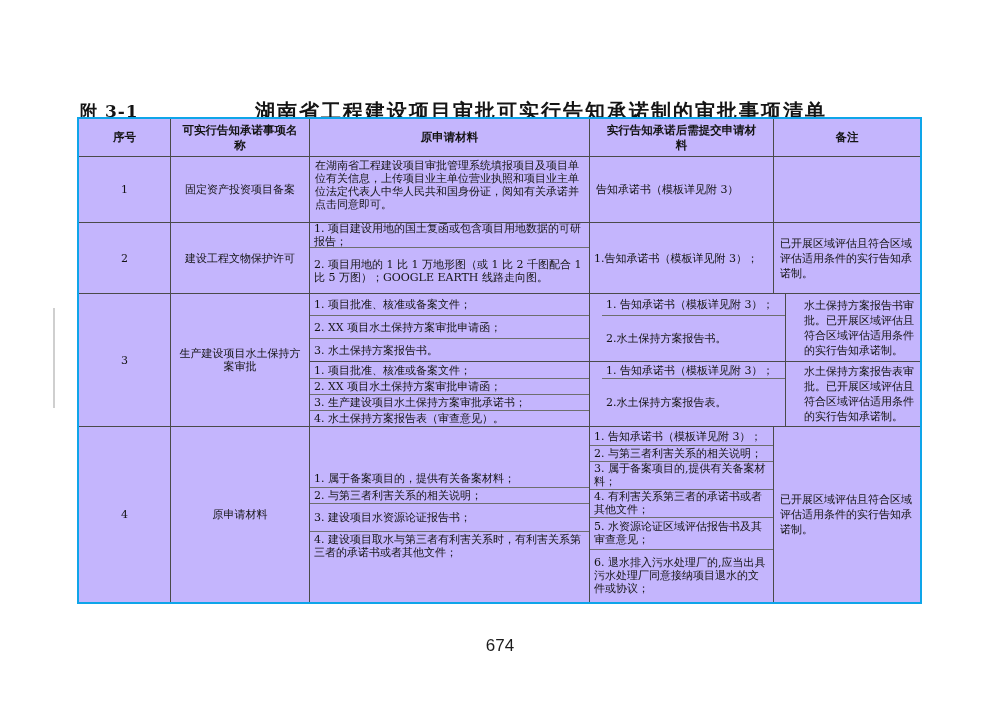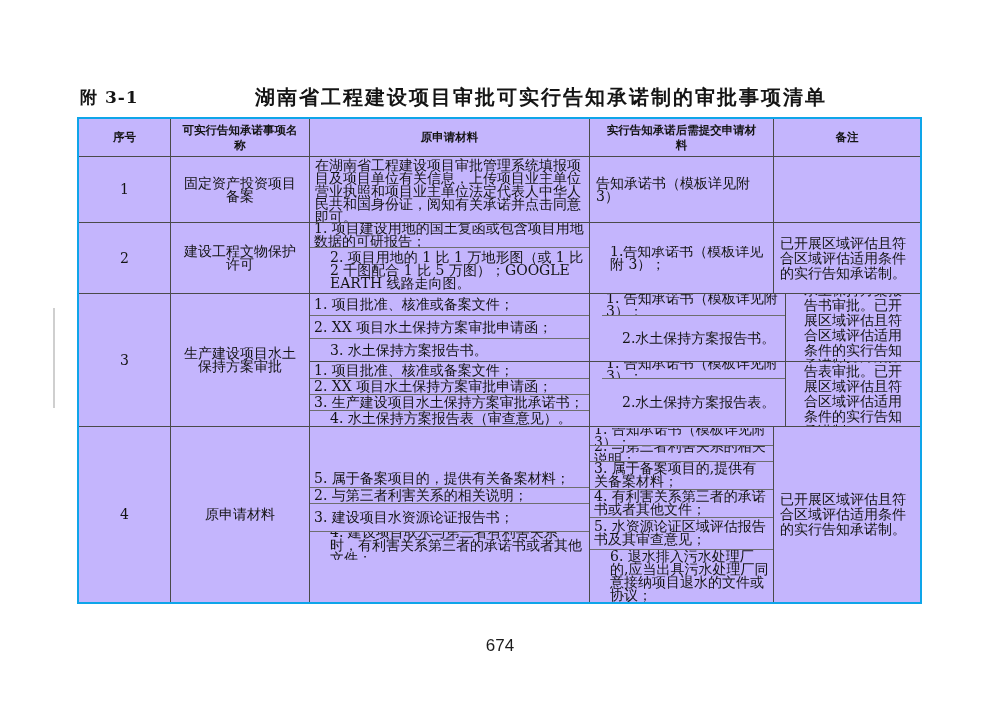--- a/index.html
+++ b/index.html
@@ -4,37 +4,37 @@
 <style>
   html,body{margin:0;padding:0;}
   body{
     width:1000px;height:707px;background:#ffffff;position:relative;
     font-family:"DejaVu Serif","Liberation Serif",serif;color:#141414;
     -webkit-font-smoothing:antialiased;
   }
   .margin-mark{
     position:absolute;left:53px;top:308px;width:2px;height:100px;background:#cfcfcf;
   }
-  .title-row{position:absolute;top:84px;left:0;width:1000px;height:28px;}
+  .title-row{position:absolute;top:98px;left:0;width:1000px;height:28px;}
   .att-label{
     position:absolute;left:80px;top:2px;font-size:17px;font-weight:600;letter-spacing:1px;
   }
   .doc-title{
     position:absolute;left:160px;top:0;width:762px;text-align:center;
     font-size:20px;font-weight:600;letter-spacing:2px;white-space:nowrap;
   }
   .tbl{
     position:absolute;left:77px;top:117px;width:845px;
     border:2px solid #0ea5e9;box-sizing:border-box;background:#c4b5fd;
   }
   .trow{display:flex;border-bottom:1px solid #4a4a4a;box-sizing:border-box;}
   .trow:last-child{border-bottom:none;}
   .cell{
     border-right:1px solid #4a4a4a;box-sizing:border-box;overflow:hidden;
-    font-size:14px;line-height:13px;
+    font-size:11px;line-height:13px;
   }
   .cell:last-child{border-right:none;}
   .c1{width:92px;}
   .c2{width:139px;}
   .c3{width:280px;}
   .c4{width:184px;}
   .c5{flex:1;}
   .hc{
     display:flex;align-items:center;justify-content:center;text-align:center;
     font-weight:bold;font-size:11.5px;line-height:15px;
@@ -44,21 +44,21 @@
     padding:0 8px;
   }
   .para{padding:2px 5px;}
   .vc{display:flex;align-items:center;padding:0 6px;}
   .note{display:flex;align-items:center;padding:0 6px;line-height:15px;}
   .stack{display:flex;flex-direction:column;justify-content:center;}
   .sub{
     border-bottom:1px solid #6e6e6e;box-sizing:border-box;
     display:flex;align-items:center;padding:0 4px;overflow:hidden;
   }
-  .sub:last-child{border-bottom:none;margin-left:16px;}
+  .sub:last-child{border-bottom:none;}
   .rgroups{flex:1;display:flex;flex-direction:column;box-sizing:border-box;}
   .rgroup{display:flex;border-bottom:1px solid #4a4a4a;box-sizing:border-box;gap:12px;}
   .rgroup:last-child{border-bottom:none;}
   .rgroup .gc3{width:280px;border-right:1px solid #4a4a4a;}
   .rgroup .gc4{width:184px;border-right:1px solid #4a4a4a;}
   .rgroup .gc5{flex:1;}
   .page-number{
     position:absolute;top:636px;left:0;width:1000px;text-align:center;
     font-family:"Liberation Sans","DejaVu Sans",sans-serif;font-size:17px;color:#1c1c1c;
   }
@@ -133,21 +133,21 @@
         </div>
         <div class="cell gc5 note">水土保持方案报告表审批。已开展区域评估且符合区域评估适用条件的实行告知承诺制。</div>
       </div>
     </div>
   </div>
 
   <div class="trow" style="height:175px">
     <div class="cell c1 cc">4</div>
     <div class="cell c2 cc">原申请材料</div>
     <div class="cell c3 stack">
-      <div class="sub" style="height:18px">5. 属于备案项目的，提供有关备案材料；</div>
+      <div class="sub" style="height:18px">1. 属于备案项目的，提供有关备案材料；</div>
       <div class="sub" style="height:16px">2. 与第三者利害关系的相关说明；</div>
       <div class="sub" style="height:28px">3. 建设项目水资源论证报告书；</div>
       <div class="sub" style="height:28px">4. 建设项目取水与第三者有利害关系时，有利害关系第三者的承诺书或者其他文件；</div>
     </div>
     <div class="cell c4 stack">
       <div class="sub" style="height:18px">1. 告知承诺书（模板详见附 3）；</div>
       <div class="sub" style="height:16px">2. 与第三者利害关系的相关说明；</div>
       <div class="sub" style="height:28px">3. 属于备案项目的,提供有关备案材料；</div>
       <div class="sub" style="height:28px">4. 有利害关系第三者的承诺书或者其他文件；</div>
       <div class="sub" style="height:32px">5. 水资源论证区域评估报告书及其审查意见；</div>

